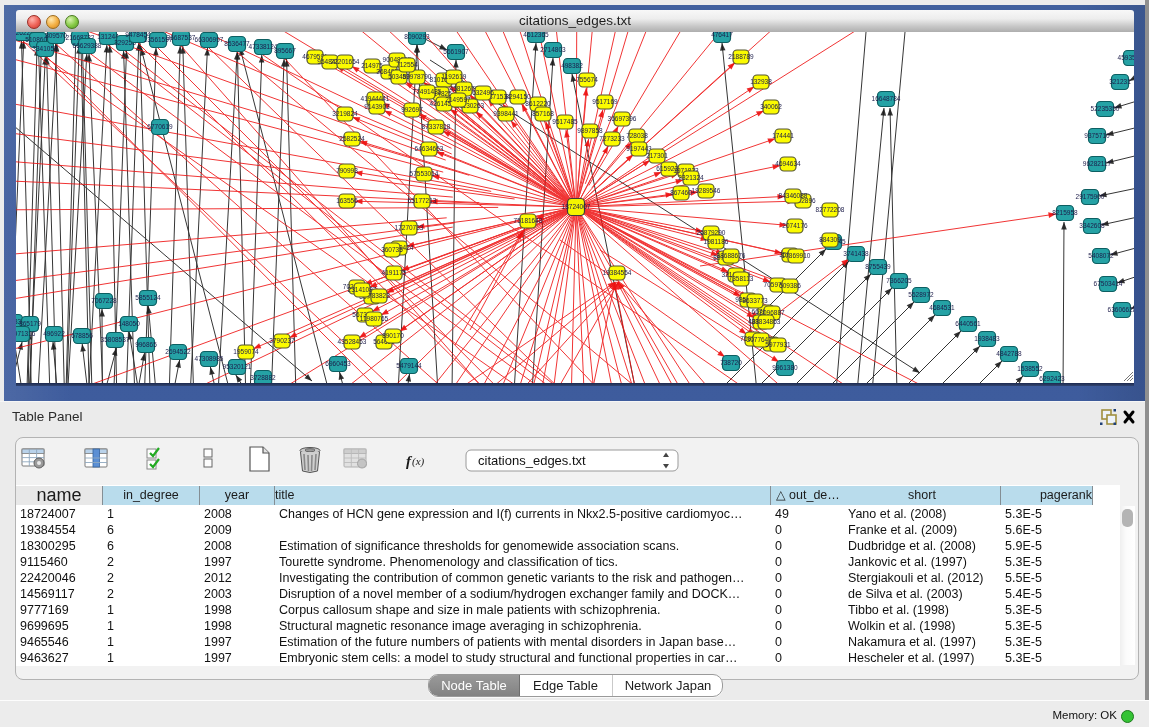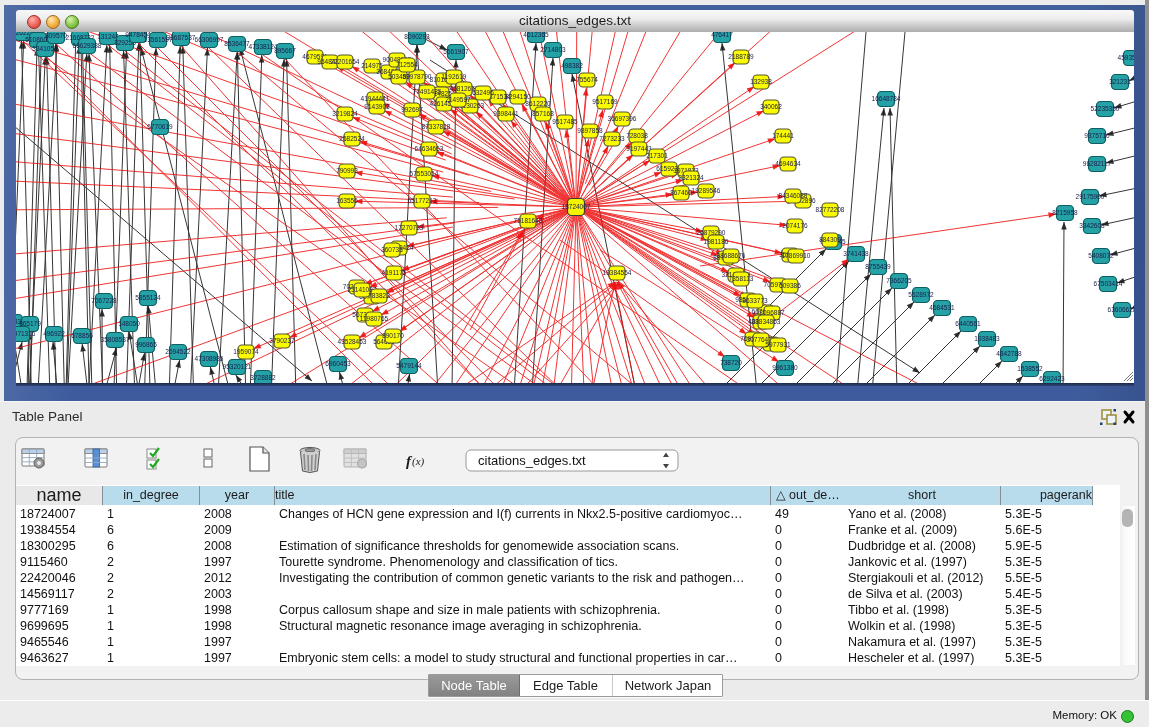--- a/index.html
+++ b/index.html
@@ -15,21 +15,21 @@
 .tl{position:absolute;top:15px;width:12px;height:12px;border-radius:50%}
 #shadowline{left:16px;top:383px;width:1118px;height:3px;background:linear-gradient(180deg,#1d2a50,#31446f)}
 
 #tp{left:0;top:401px;width:1145px;height:326px;border-top:1px solid #f6f6f6;background:#ebebeb}
 #tp-title{left:12px;top:409px;font-size:13.5px;color:#2b2b2b}
 #container{left:15px;top:437px;width:1122px;height:241px;background:#f2f2f2;border:1px solid #b3b3b3;border-radius:8px}
 #tablebg{left:16px;top:485px;width:1104px;height:181px;background:#fff}
 #rightstrip{left:1145px;top:0;width:4px;height:727px;background:#8f8f8f}
 #rs2{left:1137px;top:402px;width:8px;height:325px;background:#ebebeb}
 
-#seg{left:428px;top:674px;width:293px;height:21px;border:1px solid #9a9a9a;border-radius:1px;background:#fff;font-size:13px;overflow:hidden;box-shadow:0 1px 0 rgba(255,255,255,.7)}
+#seg{left:428px;top:674px;width:293px;height:21px;border:1px solid #9a9a9a;border-radius:10px;background:#fff;font-size:13px;overflow:hidden;box-shadow:0 1px 0 rgba(255,255,255,.7)}
 .seg{position:absolute;top:0;height:21px;line-height:21px;text-align:center;color:#1c1c1c}
 #seg1{left:0;width:90px;background:linear-gradient(180deg,#9a9a9a,#828282);color:#fff;border-right:1px solid #6e6e6e}
 #seg2{left:91px;width:91px}
 #seg3{left:183px;width:110px;border-left:1px solid #c9c9c9}
 #status{left:0;top:700px;width:1149px;height:27px;background:#ececec;border-top:1px solid #fdfdfd}
 .nl{font-family:"Liberation Sans",sans-serif;font-size:7px;fill:#14143c}
 </style></head>
 <body>
 <div id="page">
  <div class="abs" id="frame"></div>
@@ -951,20 +951,21 @@
       <div style="position:absolute;left:188px;top:0;width:68px;height:16px;overflow:hidden;white-space:nowrap">2012</div>
       <div style="position:absolute;left:263px;top:0;width:489px;height:16px;overflow:hidden;white-space:nowrap">Investigating the contribution of common genetic variants to the risk and pathogen…</div>
       <div style="position:absolute;left:759px;top:0;width:66px;height:16px;overflow:hidden;white-space:nowrap">0</div>
       <div style="position:absolute;left:832px;top:0;width:150px;height:16px;overflow:hidden;white-space:nowrap">Stergiakouli et al. (2012)</div>
       <div style="position:absolute;left:989px;top:0;width:85px;height:16px;overflow:hidden;white-space:nowrap">5.5E-5</div>
     </div>
     <div style="position:absolute;left:16px;top:586px;width:1104px;height:16px;font-size:12.5px;color:#111;line-height:16px">
       <div style="position:absolute;left:4px;top:0;width:80px;height:16px;overflow:hidden;white-space:nowrap">14569117</div>
       <div style="position:absolute;left:91px;top:0;width:90px;height:16px;overflow:hidden;white-space:nowrap">2</div>
       <div style="position:absolute;left:188px;top:0;width:68px;height:16px;overflow:hidden;white-space:nowrap">2003</div>
+      <div style="position:absolute;left:263px;top:0;width:489px;height:16px;overflow:hidden;white-space:nowrap">Disruption of a novel member of a sodium/hydrogen exchanger family and DOCK…</div>
       <div style="position:absolute;left:759px;top:0;width:66px;height:16px;overflow:hidden;white-space:nowrap">0</div>
       <div style="position:absolute;left:832px;top:0;width:150px;height:16px;overflow:hidden;white-space:nowrap">de Silva et al. (2003)</div>
       <div style="position:absolute;left:989px;top:0;width:85px;height:16px;overflow:hidden;white-space:nowrap">5.4E-5</div>
     </div>
     <div style="position:absolute;left:16px;top:602px;width:1104px;height:16px;font-size:12.5px;color:#111;line-height:16px">
       <div style="position:absolute;left:4px;top:0;width:80px;height:16px;overflow:hidden;white-space:nowrap">9777169</div>
       <div style="position:absolute;left:91px;top:0;width:90px;height:16px;overflow:hidden;white-space:nowrap">1</div>
       <div style="position:absolute;left:188px;top:0;width:68px;height:16px;overflow:hidden;white-space:nowrap">1998</div>
       <div style="position:absolute;left:263px;top:0;width:489px;height:16px;overflow:hidden;white-space:nowrap">Corpus callosum shape and size in male patients with schizophrenia.</div>
       <div style="position:absolute;left:759px;top:0;width:66px;height:16px;overflow:hidden;white-space:nowrap">0</div>
@@ -977,20 +978,21 @@
       <div style="position:absolute;left:188px;top:0;width:68px;height:16px;overflow:hidden;white-space:nowrap">1998</div>
       <div style="position:absolute;left:263px;top:0;width:489px;height:16px;overflow:hidden;white-space:nowrap">Structural magnetic resonance image averaging in schizophrenia.</div>
       <div style="position:absolute;left:759px;top:0;width:66px;height:16px;overflow:hidden;white-space:nowrap">0</div>
       <div style="position:absolute;left:832px;top:0;width:150px;height:16px;overflow:hidden;white-space:nowrap">Wolkin et al. (1998)</div>
       <div style="position:absolute;left:989px;top:0;width:85px;height:16px;overflow:hidden;white-space:nowrap">5.3E-5</div>
     </div>
     <div style="position:absolute;left:16px;top:634px;width:1104px;height:16px;font-size:12.5px;color:#111;line-height:16px">
       <div style="position:absolute;left:4px;top:0;width:80px;height:16px;overflow:hidden;white-space:nowrap">9465546</div>
       <div style="position:absolute;left:91px;top:0;width:90px;height:16px;overflow:hidden;white-space:nowrap">1</div>
       <div style="position:absolute;left:188px;top:0;width:68px;height:16px;overflow:hidden;white-space:nowrap">1997</div>
+      <div style="position:absolute;left:263px;top:0;width:489px;height:16px;overflow:hidden;white-space:nowrap">Estimation of the future numbers of patients with mental disorders in Japan base…</div>
       <div style="position:absolute;left:759px;top:0;width:66px;height:16px;overflow:hidden;white-space:nowrap">0</div>
       <div style="position:absolute;left:832px;top:0;width:150px;height:16px;overflow:hidden;white-space:nowrap">Nakamura et al. (1997)</div>
       <div style="position:absolute;left:989px;top:0;width:85px;height:16px;overflow:hidden;white-space:nowrap">5.3E-5</div>
     </div>
     <div style="position:absolute;left:16px;top:650px;width:1104px;height:16px;font-size:12.5px;color:#111;line-height:16px">
       <div style="position:absolute;left:4px;top:0;width:80px;height:16px;overflow:hidden;white-space:nowrap">9463627</div>
       <div style="position:absolute;left:91px;top:0;width:90px;height:16px;overflow:hidden;white-space:nowrap">1</div>
       <div style="position:absolute;left:188px;top:0;width:68px;height:16px;overflow:hidden;white-space:nowrap">1997</div>
       <div style="position:absolute;left:263px;top:0;width:489px;height:16px;overflow:hidden;white-space:nowrap">Embryonic stem cells: a model to study structural and functional properties in car…</div>
       <div style="position:absolute;left:759px;top:0;width:66px;height:16px;overflow:hidden;white-space:nowrap">0</div>

